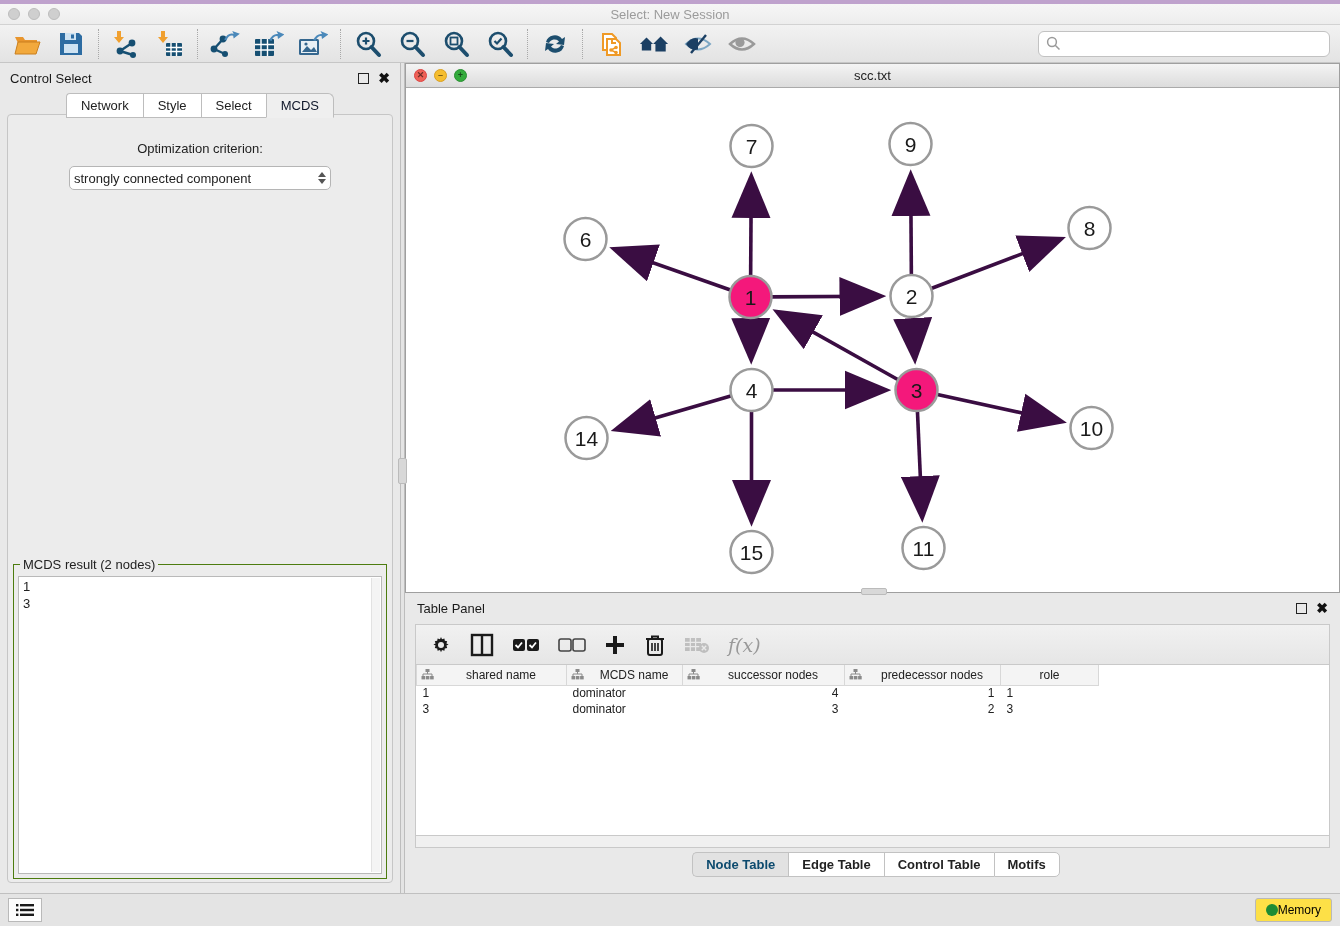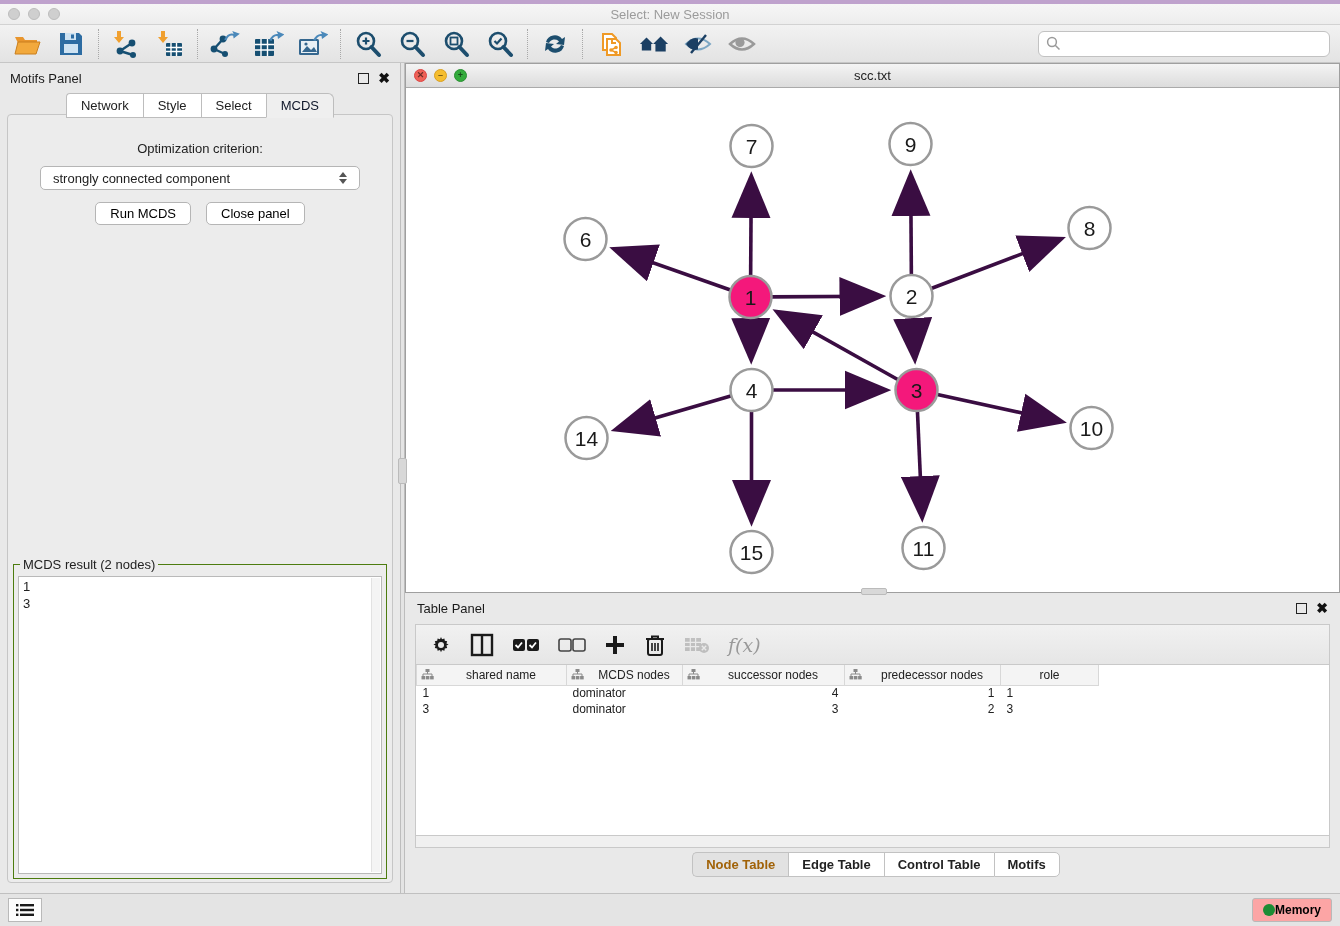--- a/index.html
+++ b/index.html
@@ -42,22 +42,22 @@
 
   .cp-tabs { display:flex; justify-content:center; position:relative; z-index:2; }
   .cp-tab { padding:4px 14px; background:#fff; border:1px solid #bdbdbd; border-right:none; font-size:13px; cursor:pointer; }
   .cp-tab:first-child { border-radius:4px 0 0 0; }
   .cp-tab:last-child { border-right:1px solid #bdbdbd; border-radius:0 6px 0 0; }
   .cp-tab.active { background:#efefef; color:#0f172a; border-bottom-color:#efefef; }
 
   .cp-body { position:absolute; top:51px; left:7px; right:7px; bottom:10px;
     background:#ececec; border:1px solid #c6c6c6; border-radius:4px; padding-top:26px; }
   .opt-label { text-align:center; font-size:13px; margin-bottom:10px; }
-  .criterion-select { margin:0 auto; width:320px; height:24px; background:#fff; border:1px solid #b5b5b5; border-radius:5px;
-    display:flex; align-items:center; padding:0 12px; cursor:pointer;justify-content:center; }
+  .criterion-select { margin:0 auto; width:262px; height:24px; background:#fff; border:1px solid #b5b5b5; border-radius:5px;
+    display:flex; align-items:center; padding:0 4px; cursor:pointer;justify-content:center; }
   .criterion-select .val { flex:1; font-size:13px; }
   .stepper { display:flex; flex-direction:column; gap:2px; align-items:center; }
   .stepper .tri-up { width:0; height:0; border-left:4px solid transparent; border-right:4px solid transparent; border-bottom:5px solid #555; }
   .stepper .tri-dn { width:0; height:0; border-left:4px solid transparent; border-right:4px solid transparent; border-top:5px solid #555; }
   .cp-buttons { display:flex; justify-content:center; gap:15px; margin-top:12px; }
   .cp-btn { background:#fff; border:1px solid #b5b5b5; border-radius:5px; padding:3px 14px; font-size:13px; cursor:pointer; font-family:"Liberation Sans",sans-serif; }
 
   .result-fieldset { position:absolute; left:5px; right:5px; top:442px; bottom:3px;
     border:1px solid #4d7c0f; margin:0; padding:4px; }
   .result-fieldset legend { font-size:13px; padding:0 3px; margin-left:2px; }
@@ -93,29 +93,29 @@
     height:20px; padding:0 4px; white-space:nowrap; overflow:hidden; }
   .node-table th .th-inner { display:flex; align-items:center; gap:6px; justify-content:flex-start; }
   .node-table th .th-label { flex:1; text-align:center; }
   .node-table td { font-size:12px; height:16px; padding:0 6px; white-space:nowrap; overflow:hidden; }
   .hier-icon { flex:0 0 auto; }
   .tp-scrollstrip { margin:0 10px; height:12px; background:#f0f0f0; border:1px solid #c9c9c9; border-top:none; }
   .tp-tabs { display:flex; justify-content:center; margin-top:4px; }
   .tp-tab { padding:4px 13px; background:#fff; border:1px solid #c2c2c2; border-right:none; font-size:13px; font-weight:bold; cursor:pointer; }
   .tp-tab:first-child { border-radius:5px 0 0 5px; }
   .tp-tab:last-child { border-right:1px solid #c2c2c2; border-radius:0 5px 5px 0; }
-  .tp-tab.active { background:#e2e2e2; color:#a16207;margin-left:7px; }
+  .tp-tab.active { background:#e2e2e2; color:#0c4a6e;margin-left:7px; }
   .tp-titlebar { height:26px; display:flex; align-items:center; padding:0 12px; }
 
   
   .status-bar { position:absolute; left:0; right:0; bottom:0; height:33px; background:#e4e4e4; border-top:1px solid #c0c0c0;
     display:flex; align-items:center; padding:0 8px; }
   .list-btn { width:34px; height:24px; background:#fdfdfd; border:1px solid #b9b9b9; display:flex; align-items:center; justify-content:center; cursor:pointer; }
-  .memory-btn { margin-left:auto; height:24px; background:#fca5a5; border:1px solid #b9b9b9; border-radius:3px;
-    display:flex; align-items:center; padding:0 10px; font-size:12px; cursor:pointer;font-weight:bold; }
+  .memory-btn { margin-left:auto; height:24px; background:#fde047; border:1px solid #b9b9b9; border-radius:3px;
+    display:flex; align-items:center; padding:0 10px; font-size:12px; cursor:pointer; }
   .mem-dot { width:12px; height:12px; border-radius:50%; background:#1d8c34; }
 </style>
 </head>
 <body>
 
 <div class="purple-strip"></div>
 <div class="titlebar">
   <div class="win-title">Select: New Session</div>
   <div class="traffic">
     <div class="dot"></div>
@@ -277,44 +277,40 @@
         </svg>
       <input type="text" placeholder="" style="">
     </div>
   </div>
 </div>
 
 <div class="main">
 
   <div class="control-panel">
     <div class="panel-titlebar">
-      <span class="panel-title">Motifs Panel</span>
+      <span class="panel-title">Control Select</span>
       <span class="panel-winbtns">
         <span class="float-btn"></span>
         <span class="close-x">✖</span>
       </span>
     </div>
     <div class="cp-tabs" id="cp-tabs">
         <div class="cp-tab">Network</div>
         <div class="cp-tab">Style</div>
         <div class="cp-tab">Select</div>
         <div class="cp-tab active">MCDS</div>
       </div>
     <div class="cp-body">
       <div class="opt-label">Optimization criterion:</div>
       <div class="criterion-select">
         <span class="val">strongly connected component</span>
         <span class="stepper">
             <span class="tri-up"></span>
             <span class="tri-dn"></span>
           </span>
-      </div>
-      <div class="cp-buttons">
-        <button class="cp-btn">Run MCDS</button>
-        <button class="cp-btn">Close panel</button>
       </div>
       <fieldset class="result-fieldset">
         <legend>MCDS result (2 nodes)</legend>
         <div class="result-area" id="result-area">1
 3
           <div class="result-scroll"></div>
         </div>
       </fieldset>
     </div>
   </div>
@@ -485,21 +481,21 @@
               </th>
               <th style="width: 116px;">
                 <div class="th-inner">
                   <svg width="13" height="11" viewBox="0 0 13 11" class="hier-icon">
                     <rect x="4.5" y="0" width="4" height="3" fill="#8a8a8a"></rect>
                     <path d="M6.5 3 v2 M2 7 V5 h9 v2 M2 7 h0" stroke="#8a8a8a" fill="none"></path>
                     <rect x="0.5" y="7" width="3.6" height="3.4" fill="#8a8a8a"></rect>
                     <rect x="4.8" y="7" width="3.6" height="3.4" fill="#8a8a8a"></rect>
                     <rect x="9.1" y="7" width="3.6" height="3.4" fill="#8a8a8a"></rect>
                   </svg>
-                  <span class="th-label">MCDS nodes</span>
+                  <span class="th-label">MCDS name</span>
                 </div>
               </th>
               <th style="width: 162px;">
                 <div class="th-inner">
                   <svg width="13" height="11" viewBox="0 0 13 11" class="hier-icon">
                     <rect x="4.5" y="0" width="4" height="3" fill="#8a8a8a"></rect>
                     <path d="M6.5 3 v2 M2 7 V5 h9 v2 M2 7 h0" stroke="#8a8a8a" fill="none"></path>
                     <rect x="0.5" y="7" width="3.6" height="3.4" fill="#8a8a8a"></rect>
                     <rect x="4.8" y="7" width="3.6" height="3.4" fill="#8a8a8a"></rect>
                     <rect x="9.1" y="7" width="3.6" height="3.4" fill="#8a8a8a"></rect>

